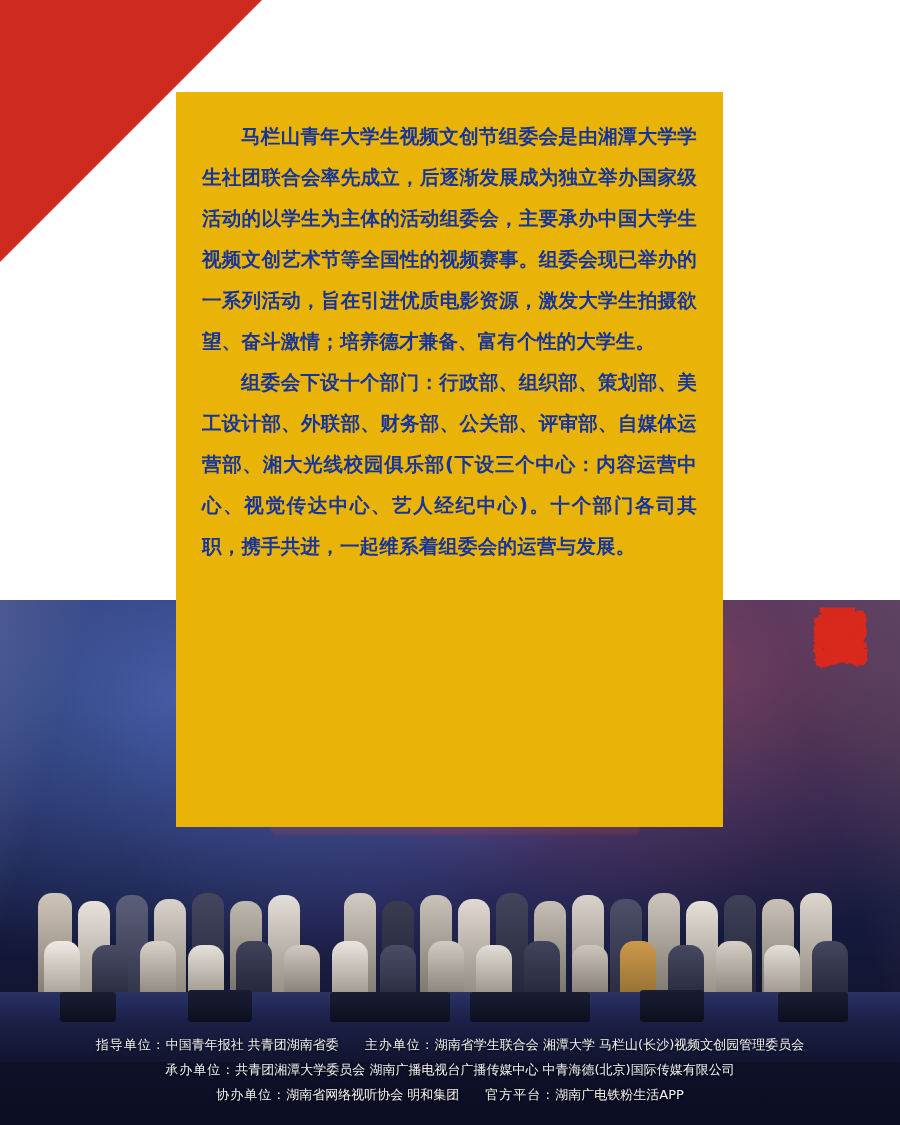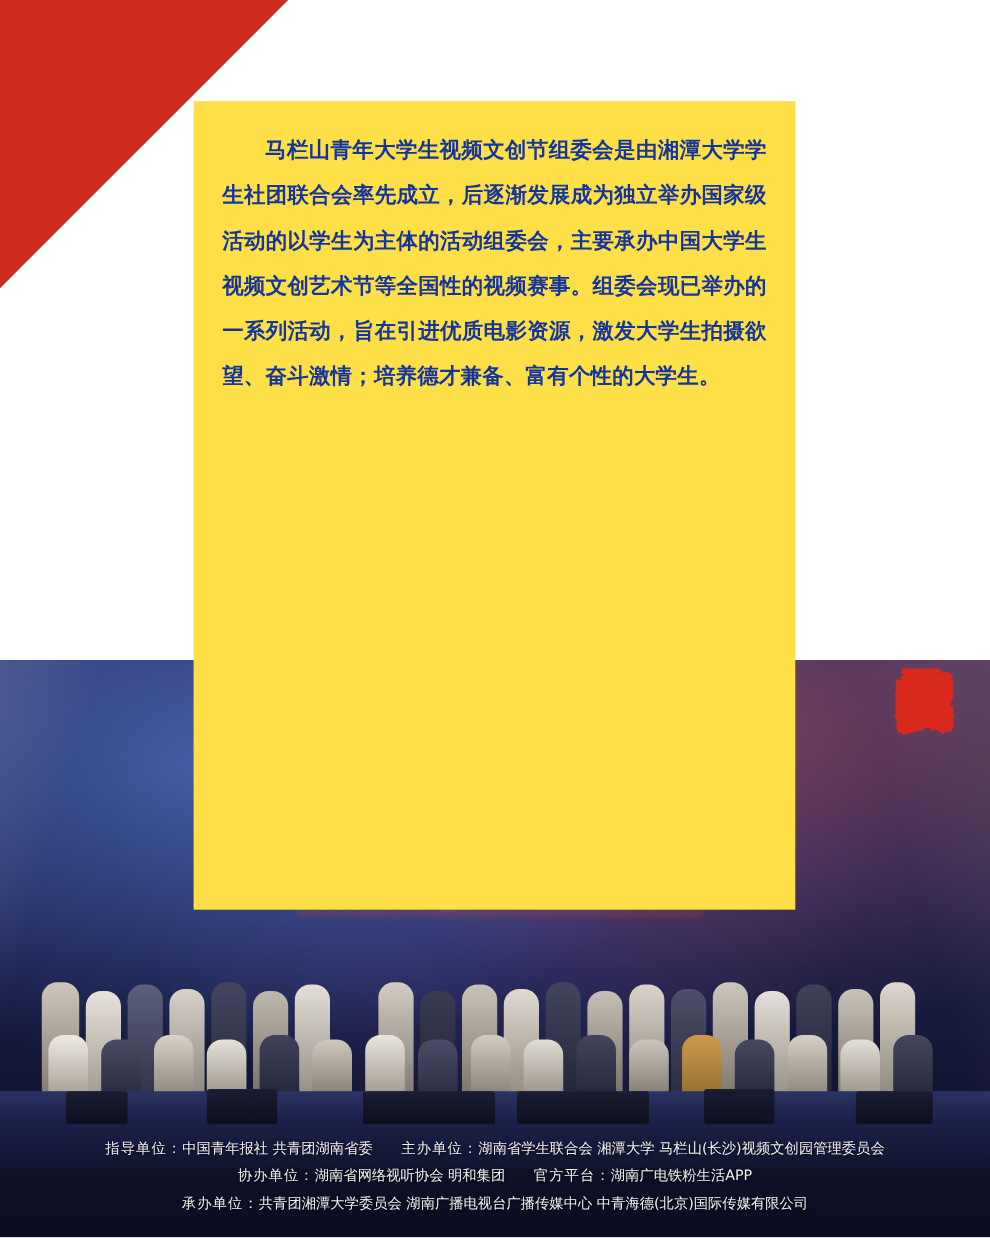--- a/index.html
+++ b/index.html
@@ -112,21 +112,21 @@
     border-radius: 3px;
   }
 
   
   .text-panel {
     position: absolute;
     left: 176px;
     top: 92px;
     width: 547px;
     height: 735px;
-    background: #fde047;
+    background: #eab308;
     z-index: 5;
   }
   .body-text {
     padding: 24px 26px 0 26px;
     color: #16359b;
     font-size: 19.5px;
     line-height: 41px;
     font-weight: bold;
     text-align: justify;
     font-family: "DejaVu Sans", "Liberation Sans", sans-serif;
@@ -246,30 +246,31 @@
       <div class="speaker" style="left:778px;width:70px;height:30px;"></div>
     </div>
   </div>
 
   <div class="top-band"></div>
   <div class="red-triangle"></div>
 
   <div class="text-panel">
     <div class="body-text">
       <p>马栏山青年大学生视频文创节组委会是由湘潭大学学生社团联合会率先成立，后逐渐发展成为独立举办国家级活动的以学生为主体的活动组委会，主要承办中国大学生视频文创艺术节等全国性的视频赛事。组委会现已举办的一系列活动，旨在引进优质电影资源，激发大学生拍摄欲望、奋斗激情；培养德才兼备、富有个性的大学生。</p>
+      <p>组委会下设十个部门：行政部、组织部、策划部、美工设计部、外联部、财务部、公关部、评审部、自媒体运营部、湘大光线校园俱乐部(下设三个中心：内容运营中心、视觉传达中心、艺人经纪中心)。十个部门各司其职，携手共进，一起维系着组委会的运营与发展。</p>
     </div>
   </div>
 
   <div class="vert-title">马栏山青年大学生视频文创节组委会</div>
 
   <div class="credits">
     <span class="credit-line">
       <span class="credit-label">指导单位：</span><span>中国青年报社  共青团湖南省委</span><span class="credit-gap"></span><span class="credit-label">主办单位：</span><span>湖南省学生联合会  湘潭大学  马栏山(长沙)视频文创园管理委员会</span>
     </span>
     <span class="credit-line">
+      <span class="credit-label">承办单位：</span><span>共青团湘潭大学委员会  湖南广播电视台广播传媒中心  中青海德(北京)国际传媒有限公司</span>
+    </span>
+    <span class="credit-line">
       <span class="credit-label">协办单位：</span><span>湖南省网络视听协会  明和集团</span><span class="credit-gap"></span><span class="credit-label">官方平台：</span><span>湖南广电铁粉生活APP</span>
     </span>
-    <span class="credit-line">
-      <span class="credit-label">承办单位：</span><span>共青团湘潭大学委员会  湖南广播电视台广播传媒中心  中青海德(北京)国际传媒有限公司</span>
-    </span>
   </div>
 
 </div>
 
 </body></html>

